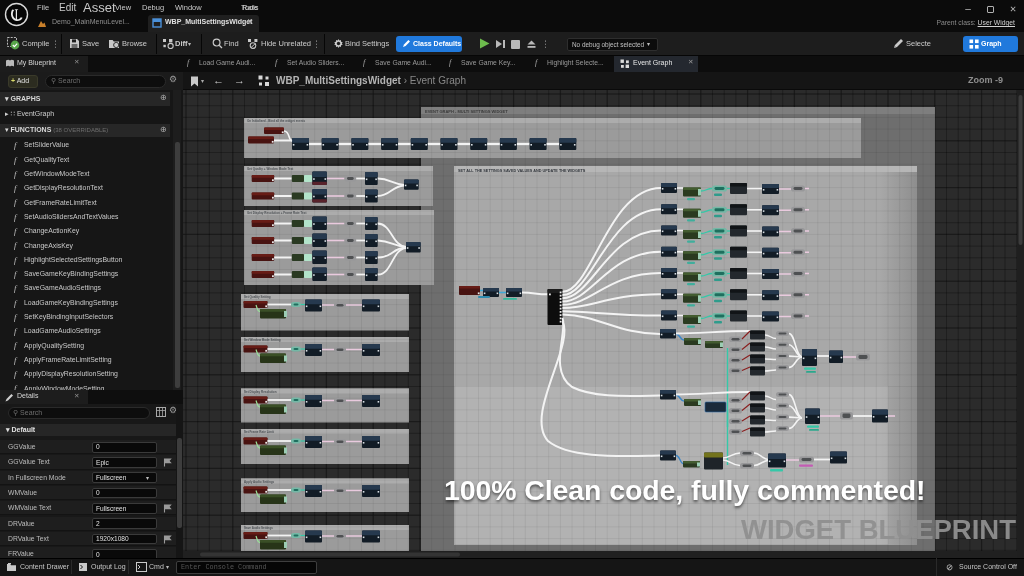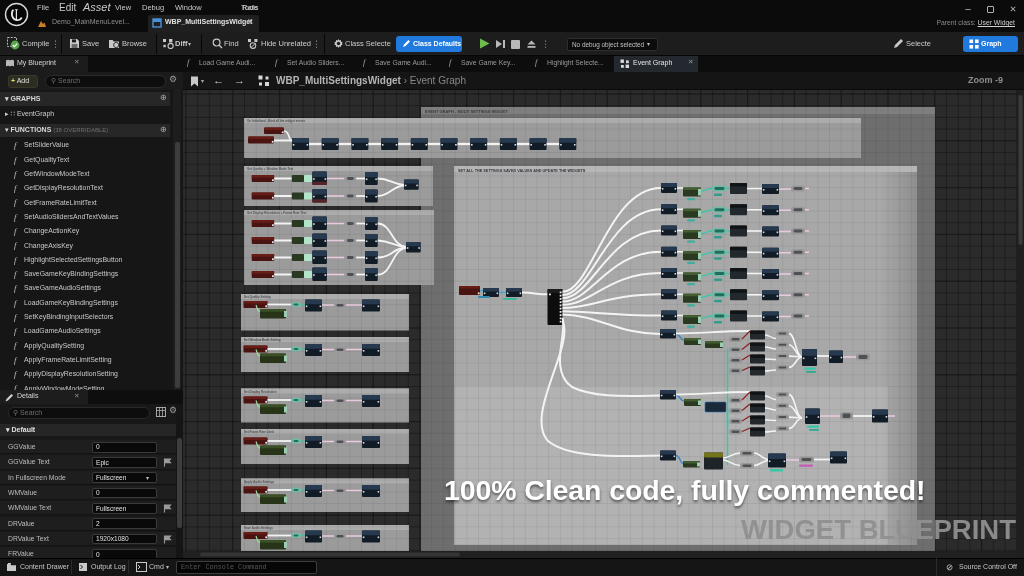--- a/index.html
+++ b/index.html
@@ -1,21 +1,21 @@
 <!DOCTYPE html>
 <html><head><meta charset="utf-8"><style>*{margin:0;padding:0;box-sizing:border-box}html,body{width:1024px;height:576px;overflow:hidden;background:#0b0b0b;font-family:"Liberation Sans",sans-serif;-webkit-font-smoothing:antialiased}.ab{position:absolute}</style></head><body>
 <div style="position:relative;width:1024px;height:576px;overflow:hidden">
     <div style="position:absolute;left:0px;top:0px;width:1024px;height:32px;background:#0b0b0b;"></div>
     <svg class="ab" style="left:4px;top:2px" width="25" height="25" viewBox="0 0 25 25">
       <circle cx="12.5" cy="12.5" r="11" fill="#050505" stroke="#d8d8d8" stroke-width="1.4"></circle>
       <path d="M8.2,7.5 C7.0,9.5 6.6,12 7.4,14.5 C8.2,17 10,18.6 12.4,19 C15,19.4 17.4,18.2 18.6,15.8 L16.8,15.2 C16,16.6 14.6,17.4 13,17.2 L13,9.0 C13,8.2 13.4,7.8 14.2,7.6 L14.2,7.2 L10.6,7.2 L10.6,7.6 C11.4,7.8 11.8,8.2 11.8,9.0 L11.8,16.9 C10.4,16.4 9.4,15.2 9.0,13.6 C8.5,11.5 8.9,9.4 10.2,7.9 Z" fill="#e8e8e8"></path>
     </svg>
     <div style="position:absolute;left:37px;top:2px;font-size:7.5px;color:#c9c9c9;line-height:11px;">File</div>
     <div style="position:absolute;left:59px;top:2px;font-size:10px;color:#c9c9c9;line-height:11px;">Edit</div>
-    <div style="position:absolute;left:83px;top:2px;font-size:11px;color:#c9c9c9;line-height:11px;font-style:italic;">Asset</div>
+    <div style="position:absolute;left:83px;top:2px;font-size:13px;color:#c9c9c9;line-height:11px;">Asset</div>
     <div style="position:absolute;left:115px;top:2px;font-size:7.5px;color:#c9c9c9;line-height:11px;">View</div>
     <div style="position:absolute;left:142px;top:2px;font-size:7.5px;color:#c9c9c9;line-height:11px;">Debug</div>
     <div style="position:absolute;left:175px;top:2px;font-size:7.5px;color:#c9c9c9;line-height:11px;">Window</div>
     <div style="position:absolute;left:222px;top:2px;font-size:7.5px;color:#c9c9c9;line-height:11px;margin-left:19px;">Tools</div>
     <div style="position:absolute;left:242px;top:2px;font-size:7.5px;color:#c9c9c9;line-height:11px;">Rate</div>
     <div style="position:absolute;left:960px;top:3px;width:16px;height:12px;color:#b8b8b8;font-size:10px;text-align:center;line-height:12px;">–</div>
     <div style="position:absolute;left:987px;top:6px;width:7px;height:7px;border:1.1px solid #b0b0b0;border-radius:1px;"></div>
     <div style="position:absolute;left:1007px;top:3px;width:12px;height:11px;color:#b0b0b0;font-size:8.5px;text-align:center;line-height:12px;">✕</div>
     <div style="position:absolute;left:148px;top:15px;width:111px;height:17px;background:#1f1f1f;border-radius:3px 3px 0 0;"></div>
     <svg class="ab" style="left:37px;top:19px" width="10" height="9" viewBox="0 0 10 9">
@@ -70,21 +70,21 @@
       <circle cx="6" cy="7.6" r="2.8" fill="none" stroke="#c9c9c9" stroke-width="1.1"></circle>
       <path d="M4,9.6 L8,5.8" stroke="#c9c9c9" stroke-width="1"></path>
     </svg>
     <div style="position:absolute;left:261px;top:39px;width:54px;height:10px;font-size:7.5px;color:#cccccc;line-height:10px;">Hide Unrelated</div>
     <div style="position:absolute;left:312px;top:38px;width:4px;height:12px;color:#9a9a9a;font-size:9px;line-height:12px;">⋮</div>
     <div style="position:absolute;left:324px;top:34px;width:1px;height:20px;background:#060606;"></div>
     <svg class="ab" style="left:333px;top:38px" width="11" height="11" viewBox="0 0 11 11">
       <path d="M5.5,1 L6.3,2.4 L7.9,2 L8.1,3.7 L9.7,4.2 L8.9,5.5 L9.7,6.8 L8.1,7.3 L7.9,9 L6.3,8.6 L5.5,10 L4.7,8.6 L3.1,9 L2.9,7.3 L1.3,6.8 L2.1,5.5 L1.3,4.2 L2.9,3.7 L3.1,2 L4.7,2.4 Z" fill="#c9c9c9"></path>
       <circle cx="5.5" cy="5.5" r="1.7" fill="#1d1d1d"></circle>
     </svg>
-    <div style="position:absolute;left:345px;top:39px;width:60px;height:10px;font-size:7.5px;color:#cccccc;line-height:10px;">Class Selecte</div>
+    <div style="position:absolute;left:345px;top:39px;width:60px;height:10px;font-size:7.5px;color:#cccccc;line-height:10px;">Bind Settings</div>
     <div style="position:absolute;left:396px;top:35.5px;width:66px;height:16px;background:#2079dc;border-radius:3px;"></div>
     <svg class="ab" style="left:402px;top:39px" width="9" height="9" viewBox="0 0 9 9">
       <path d="M1,8 L2,5.4 L6.4,1 L8,2.6 L3.6,7 Z" fill="#fff"></path>
     </svg>
     <div style="position:absolute;left:413px;top:40px;width:50px;height:10px;font-size:7px;color:#fff;font-weight:bold;">Class Defaults</div>
     <svg class="ab" style="left:478px;top:37px" width="13" height="13" viewBox="0 0 13 13">
       <path d="M2,1.5 L11.5,6.5 L2,11.5 Z" fill="#6dbb4d"></path>
     </svg>
     <svg class="ab" style="left:495px;top:39px" width="11" height="10" viewBox="0 0 11 10">
       <path d="M1,1 L7,5 L1,9 Z" fill="#b9b9b9"></path>

